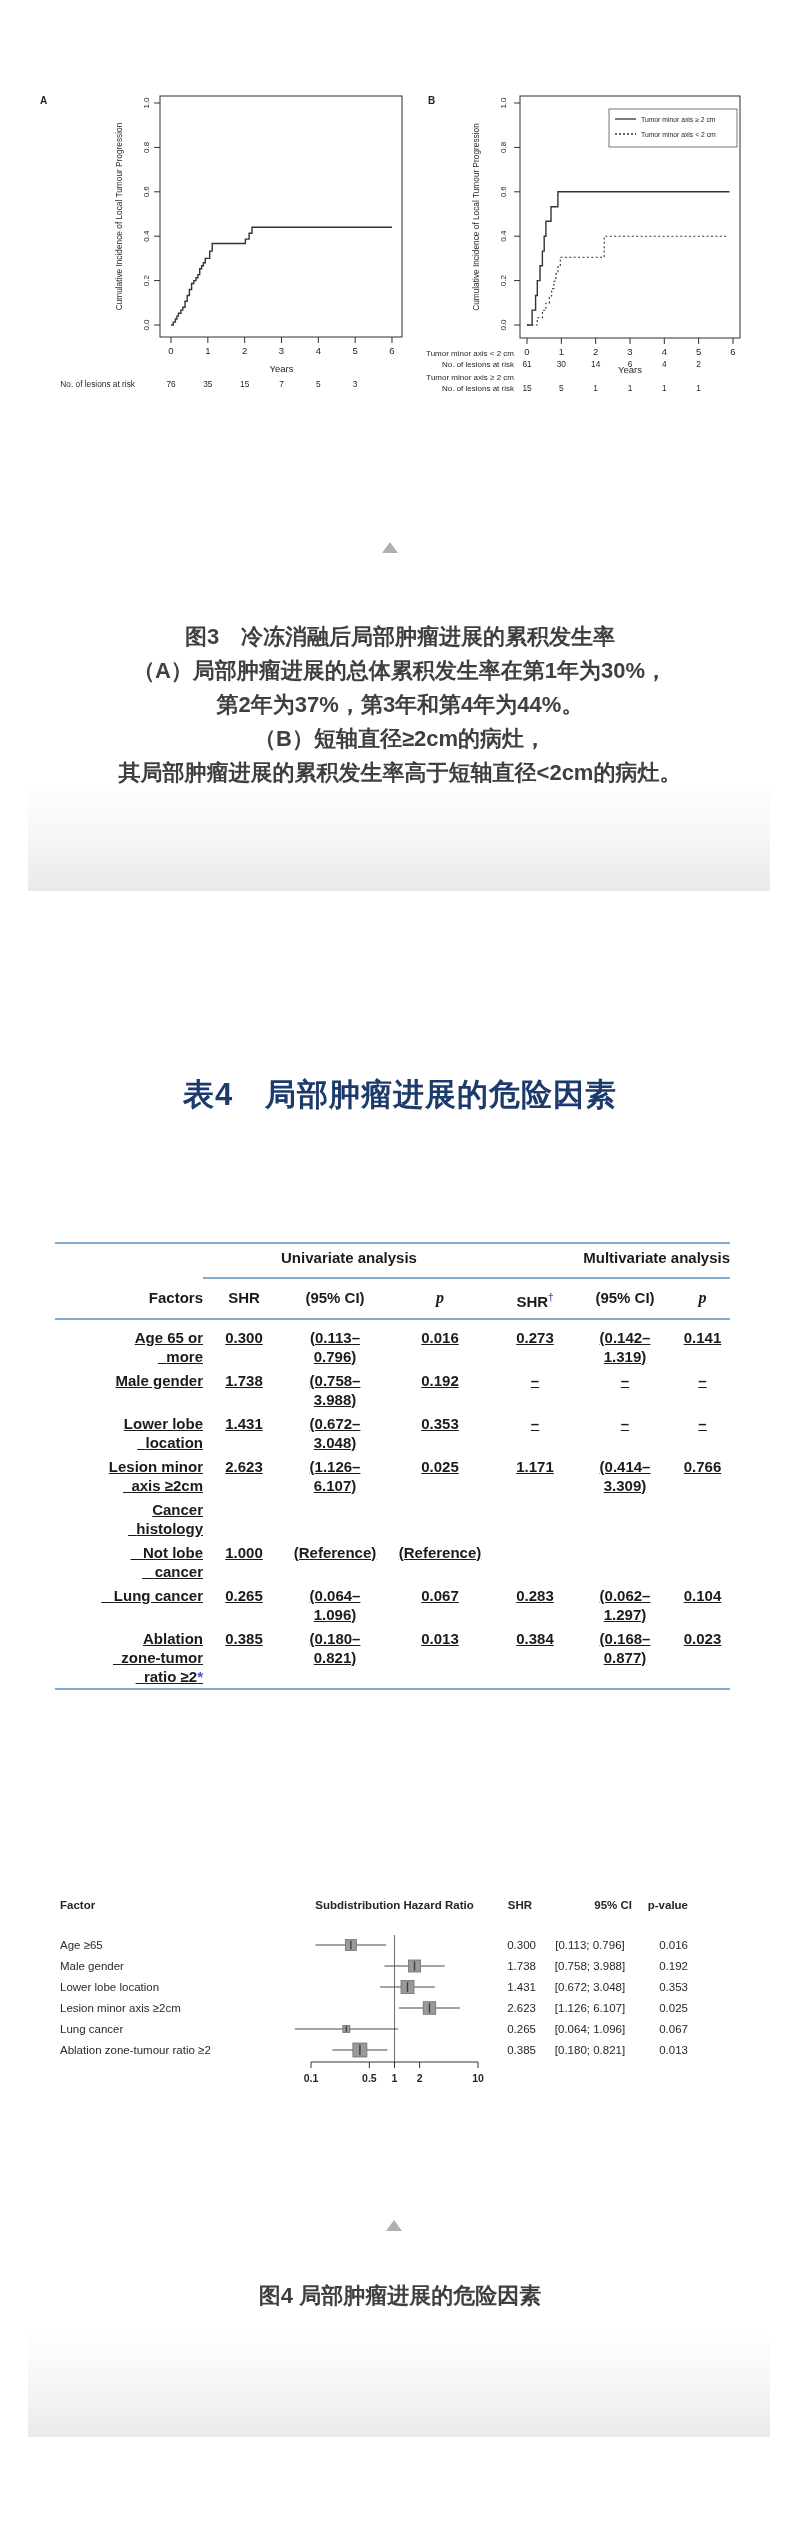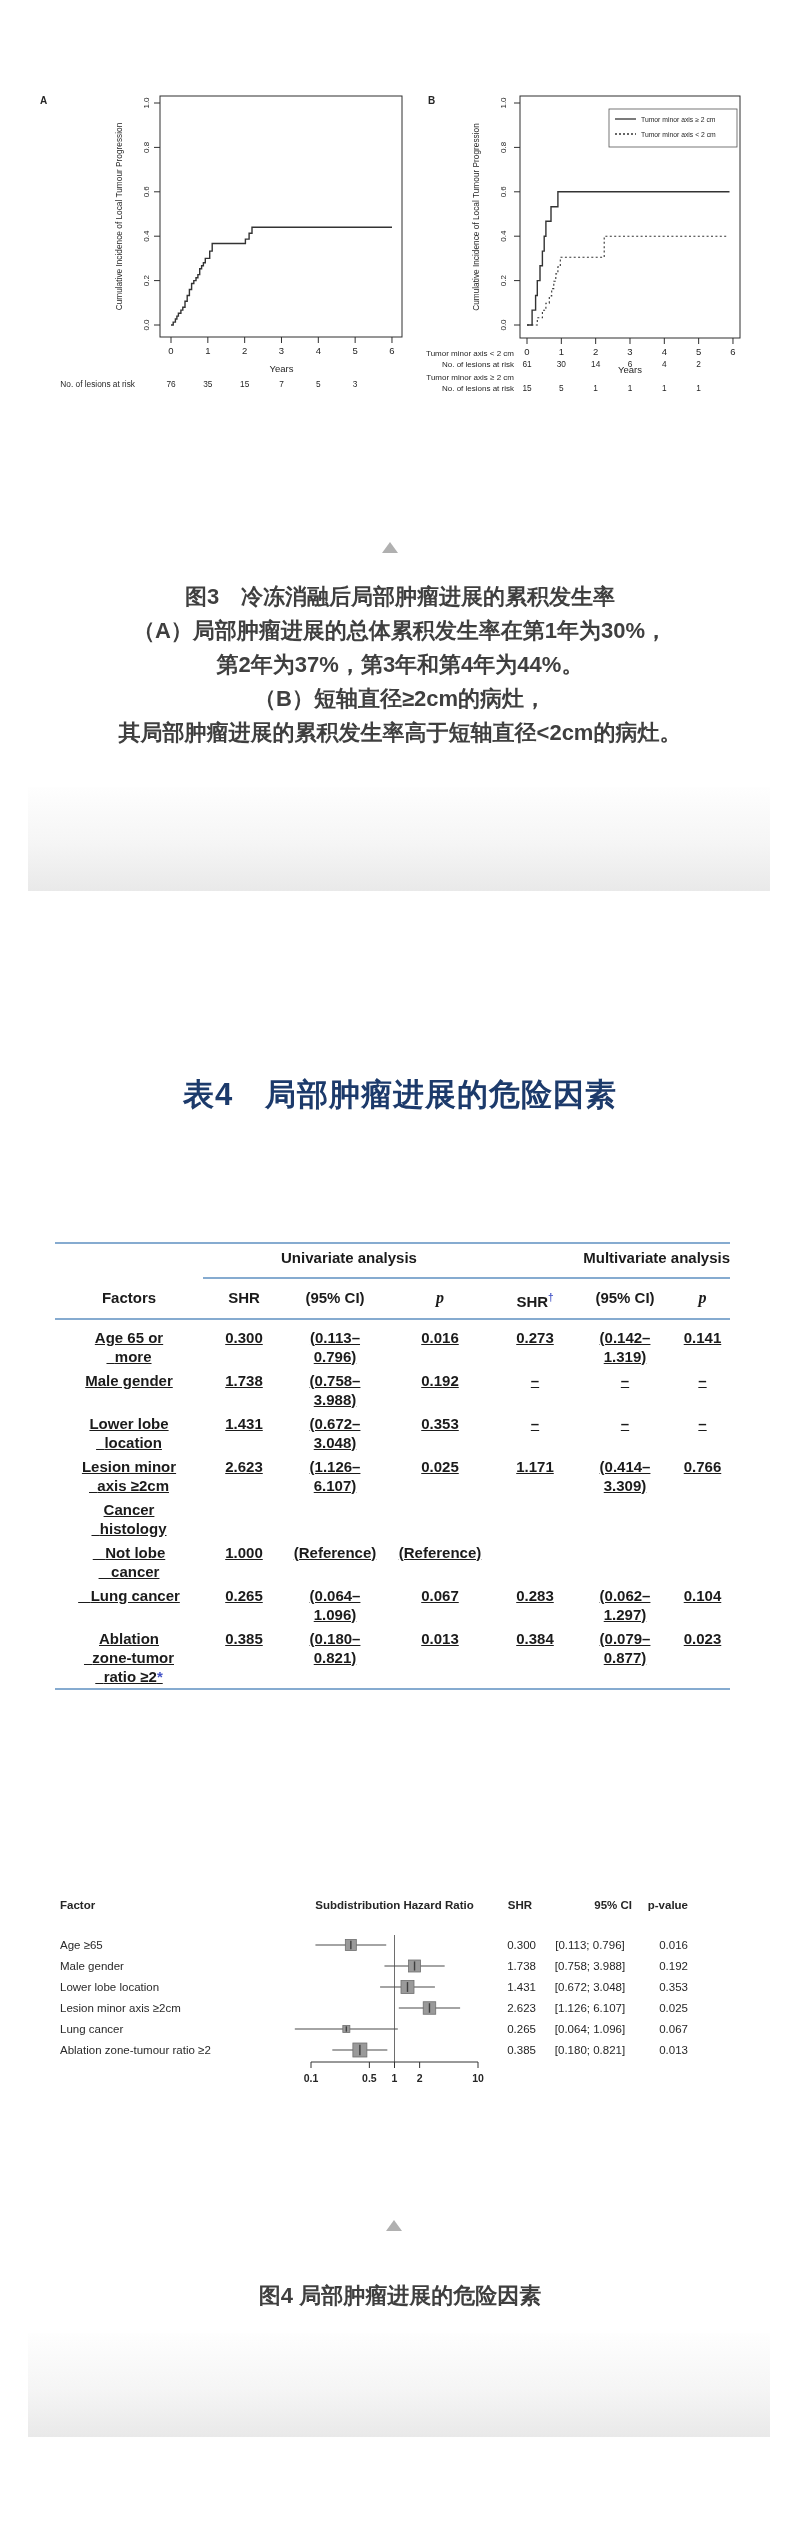--- a/index.html
+++ b/index.html
@@ -21,21 +21,21 @@
     font-size:31px;font-weight:700;color:var(--accent_navy);letter-spacing:1px;}
   .table4{position:absolute;left:55px;top:1242px;width:675px;color:var(--text_dark);
     font-size:15px;line-height:19px;font-weight:600;
     border-top:2px solid var(--rule_blue);border-bottom:2px solid var(--rule_blue);}
   .tgrid{display:grid;grid-template-columns:148px 82px 100px 110px 80px 100px 55px;}
   .t-group{padding-top:4px;}
   .gcell{text-align:center;border-bottom:2px solid var(--rule_blue);padding-bottom:10px;font-weight:700;}
   .g1{grid-column:2/5;} .g2{grid-column:5/8;text-align:right;}
   .t-cols{border-bottom:2px solid var(--rule_blue);padding:6px 0 5px;font-weight:700;}
   .t-cell{white-space:pre-wrap;text-align:center;padding:2.5px 0;}
-  .t-cell.c0{text-align:center;}
+  .t-cell.c0{text-align:right;}
   .pit{font-family:"Liberation Serif",serif;font-style:italic;font-size:16px;}
   .sup{color:var(--sup_blue);font-size:10px;vertical-align:super;font-weight:700;}
   .star{color:var(--sup_blue);}
   #t-body{padding:5px 0 0;text-decoration:underline;}
 </style>
 </head>
 <body>
 
 <div class="page">
 
@@ -138,21 +138,21 @@
           <text x="570.66" y="306" font-size="8.3" text-anchor="middle" fill="#262626" font-weight="normal">1</text>
           <text x="604.99" y="306" font-size="8.3" text-anchor="middle" fill="#262626" font-weight="normal">1</text>
           <text x="639.3199999999999" y="306" font-size="8.3" text-anchor="middle" fill="#262626" font-weight="normal">1</text>
           <text x="673.65" y="306" font-size="8.3" text-anchor="middle" fill="#262626" font-weight="normal">1</text>
         </g>
       </g>
     </svg>
 
   <div class="triangle" id="tri1" style="left:382px;top:542px"></div>
 
-  <div class="caption" style="top:580px">
+  <div class="caption" style="top:620px">
     <div>图3　冷冻消融后局部肿瘤进展的累积发生率</div>
     <div>（A）局部肿瘤进展的总体累积发生率在第1年为30%，</div>
     <div>第2年为37%，第3年和第4年为44%。</div>
     <div>（B）短轴直径≥2cm的病灶，</div>
     <div>其局部肿瘤进展的累积发生率高于短轴直径&lt;2cm的病灶。</div>
   </div>
 
   <div class="band" style="top:787px"></div>
 
   <div class="tbl-title">表4　局部肿瘤进展的危险因素</div>
@@ -250,21 +250,21 @@
         </div>
         <div class="tgrid t-row">
           <div class="t-cell c0">Ablation
   zone-tumor
   ratio ≥2<span class="star">*</span></div>
           <div class="t-cell c1">0.385</div>
           <div class="t-cell c2">(0.180–
 0.821)</div>
           <div class="t-cell c3">0.013</div>
           <div class="t-cell c4">0.384</div>
-          <div class="t-cell c5">(0.079–
+          <div class="t-cell c5">(0.168–
 0.877)</div>
           <div class="t-cell c6">0.023</div>
         </div>
       </div>
   </div>
 
   <svg id="fig4svg" width="700" height="215" viewBox="0 0 700 215" style="position:absolute;left:30px;top:1895px">
       <g>
         <text x="30" y="14" font-size="11.5" text-anchor="start" fill="#262626" font-weight="bold">Factor</text>
         <text x="364.5" y="14" font-size="11.5" text-anchor="middle" fill="#262626" font-weight="bold">Subdistribution Hazard Ratio</text>

